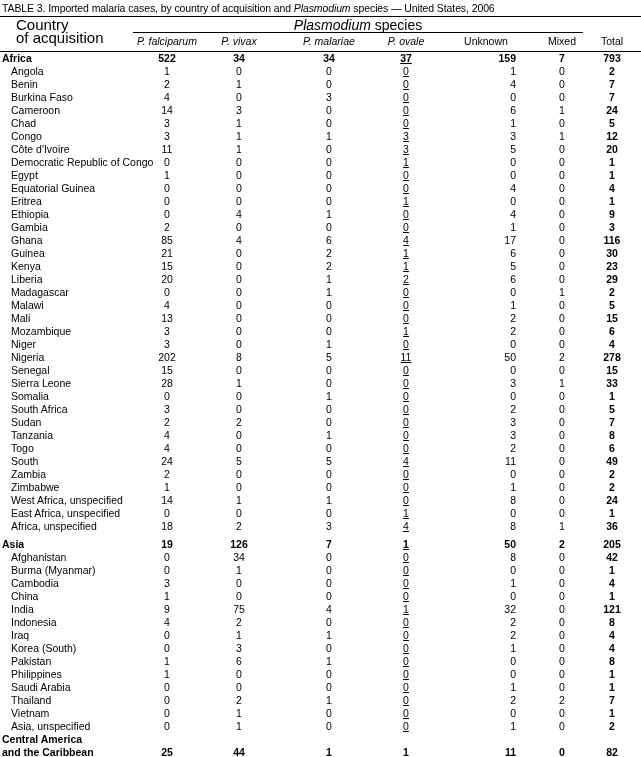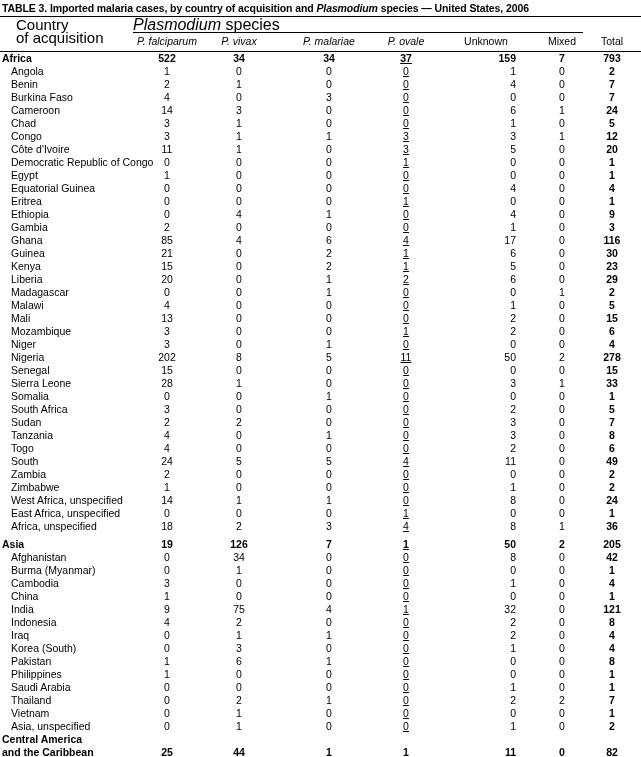--- a/index.html
+++ b/index.html
@@ -19,21 +19,21 @@
     position: relative;
     width: 641px;
     height: 757px;
     box-sizing: border-box;
     padding: 0;
   }
 
   
   .tbl-title {
     font-size: 10.5px;
-    font-weight: bold;
+    font-weight: normal;
     line-height: 13px;
     padding: 2px 0 1px 2px;
     white-space: nowrap;
     letter-spacing: -0.1px;
   }
   .tbl-title .ital { font-style: italic; }
 
   
   .rule-thick {
     height: 0;
@@ -59,21 +59,22 @@
     white-space: nowrap;
   }
   .hdr-country-1 { top: 2px; }
   .hdr-country-2 { top: 15px; }
 
   .hdr-species-group {
     position: absolute;
     top: 2px;
     left: 133px;
     width: 450px;
-    font-size: 16px;
+    text-align: center;
+    font-size: 14px;
     line-height: 12px;
     white-space: nowrap;
   }
   .hdr-species-group .ital { font-style: italic; }
 
   
   .span-rule {
     position: absolute;
     top: 15px;
     left: 133px;

